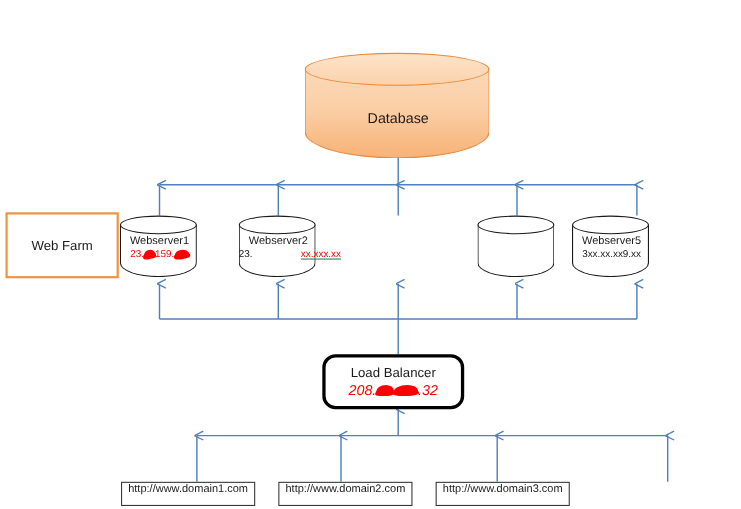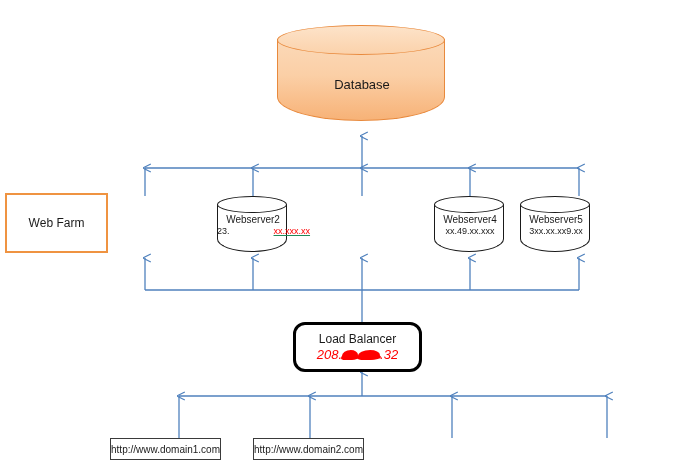--- a/index.html
+++ b/index.html
@@ -23,21 +23,21 @@
     left: 0;
     top: 0;
     width: 674px;
     height: 463px;
   }
 
   
   .db {
     position: absolute;
     left: 277px;
-    top: 25px;
+    top: 48px;
     width: 170px;
     height: 98px;
   }
   .db-body {
     position: absolute;
     left: 0;
     top: 14px;
     width: 168px;
     height: 82px;
     border: 1px solid #e8893c;
@@ -197,27 +197,27 @@
     box-shadow: 3px 2px 0 -2px #ff0000, -3px 2px 0 -2px #ff0000;
   }
   .lb-ip .blob.wide {
     width: 22px;
   }
 
   
   .domain {
     position: absolute;
     top: 438px;
-    width: 111px;
+    width: 122px;
     height: 22px;
     border: 1px solid #3a3a3a;
     background: #ffffff;
     box-sizing: border-box;
     display: flex;
-    align-items: center;
+    align-items: flex-start;
     justify-content: center;
   }
   .domain span {
     font-size: 10px;
     color: #1a1a1a;
     white-space: nowrap;
   }
 </style>
 </head>
 <body>
@@ -263,38 +263,42 @@
   <div class="db">
     <div class="db-body"></div>
     <div class="db-top"></div>
     <div class="db-label">Database</div>
   </div>
 
   <div class="webfarm">
     <span>Web Farm</span>
   </div>
 
+  <div class="srv" style="left:109px">
+    <div class="srv-body"></div>
+    <div class="srv-top"></div>
+    <div class="srv-text">
+      <span class="srv-name">Webserver1</span>
+      <span class="srv-ip"><span class="red">23.</span><span class="blob small"></span><span class="red">159.</span><span class="blob"></span></span>
+    </div>
+  </div>
 
   <div class="srv" style="left:217px">
     <div class="srv-body"></div>
     <div class="srv-top"></div>
     <div class="srv-text">
       <span class="srv-name">Webserver2</span>
       <span class="srv-ip"><span>23.</span><span class="redacted">xx.xxx.xx</span></span>
     </div>
   </div>
 
 
   <div class="srv" style="left:434px">
     <div class="srv-body"></div>
     <div class="srv-top"></div>
-    <div class="srv-text">
-      <span class="srv-name">Webserver4</span>
-      <span class="srv-ip">xx.49.xx.xxx</span>
-    </div>
   </div>
 
   <div class="srv" style="left:520px">
     <div class="srv-body"></div>
     <div class="srv-top"></div>
     <div class="srv-text">
       <span class="srv-name">Webserver5</span>
       <span class="srv-ip">3xx.xx.xx9.xx</span>
     </div>
   </div>
@@ -303,14 +307,17 @@
     <div class="lb-title">Load Balancer</div>
     <div class="lb-ip"><span>208.</span><span class="blob"></span><span class="blob wide"></span><span>.32</span></div>
   </div>
 
   <div class="domain" style="left:110px">
     <span>http://www.domain1.com</span>
   </div>
   <div class="domain" style="left:253px">
     <span>http://www.domain2.com</span>
   </div>
+  <div class="domain" style="left:396px">
+    <span>http://www.domain3.com</span>
+  </div>
 
 </div>
 
 </body></html>

